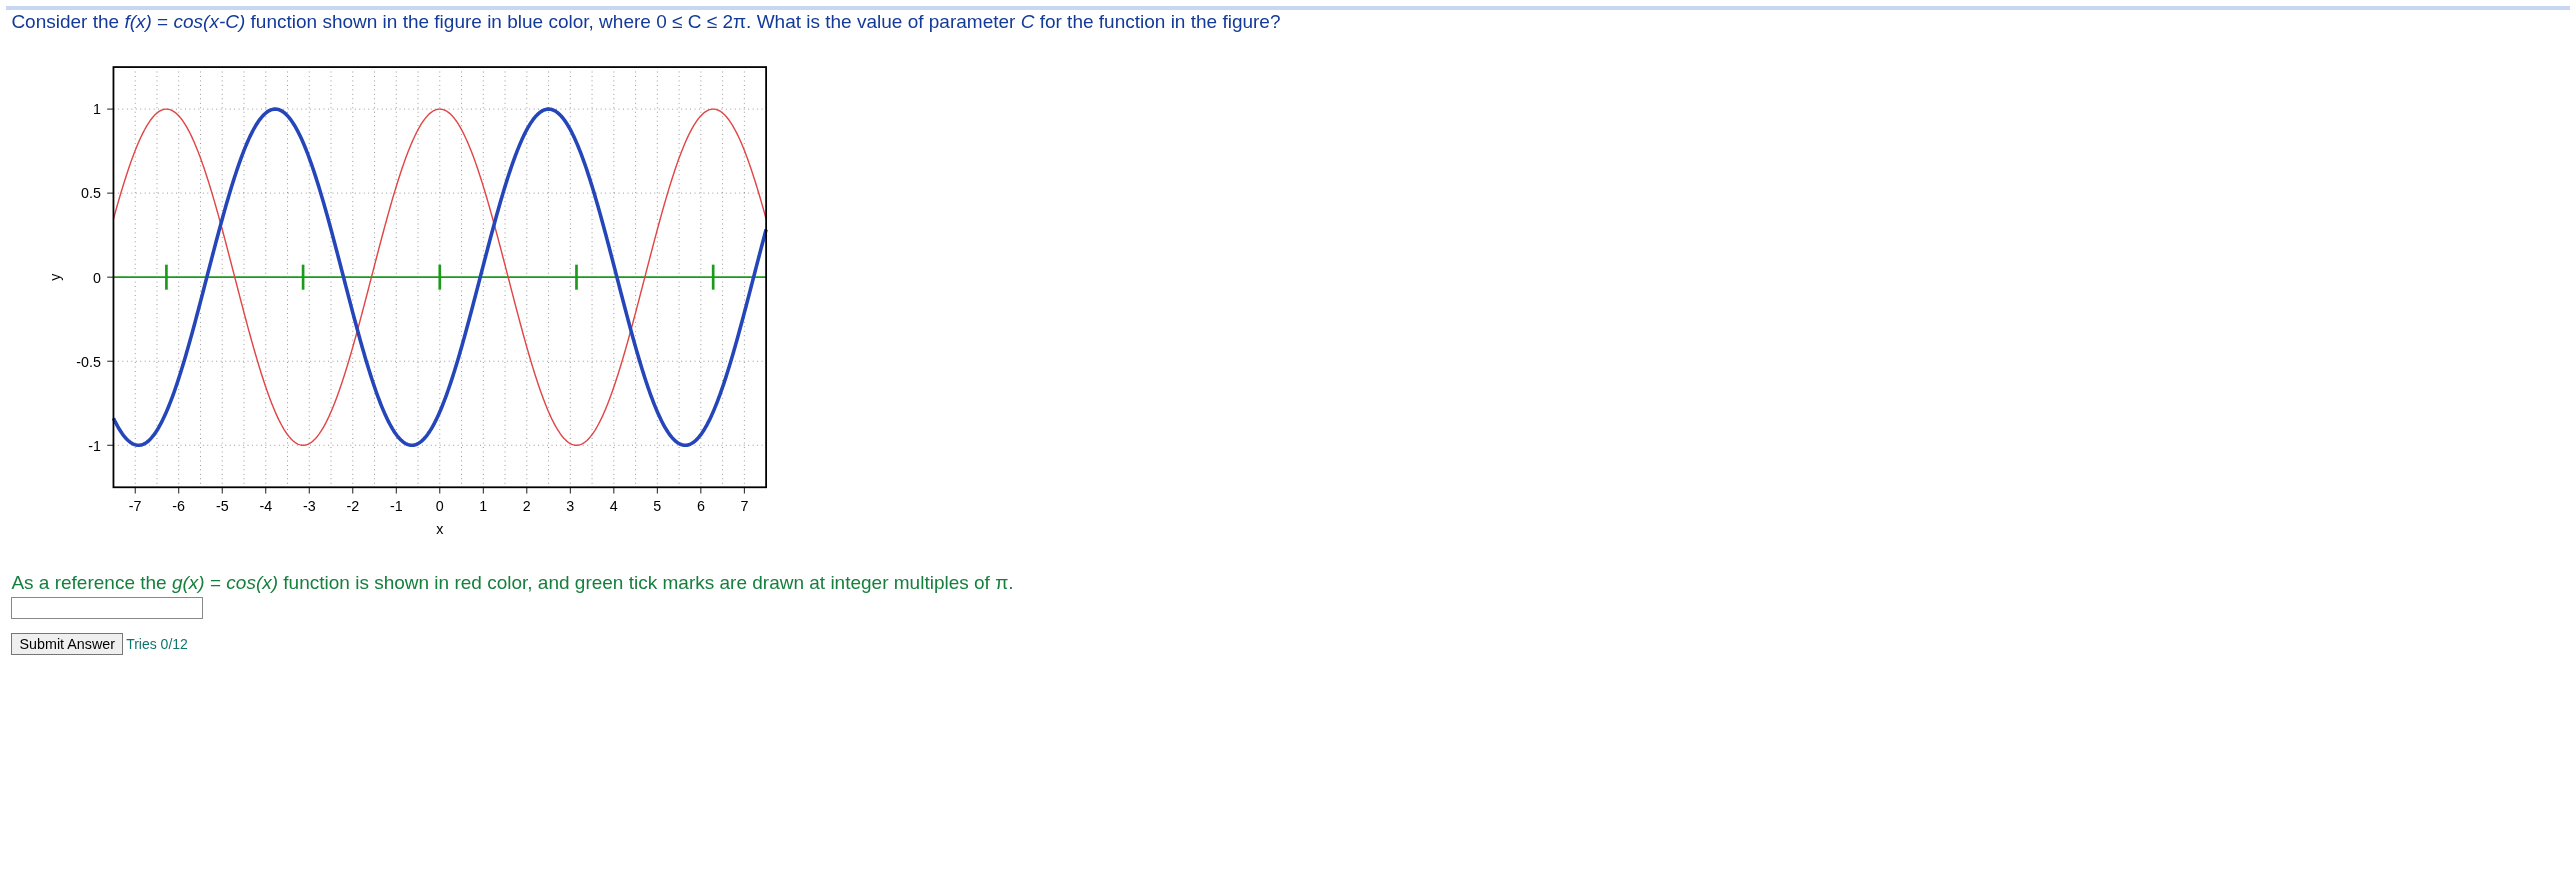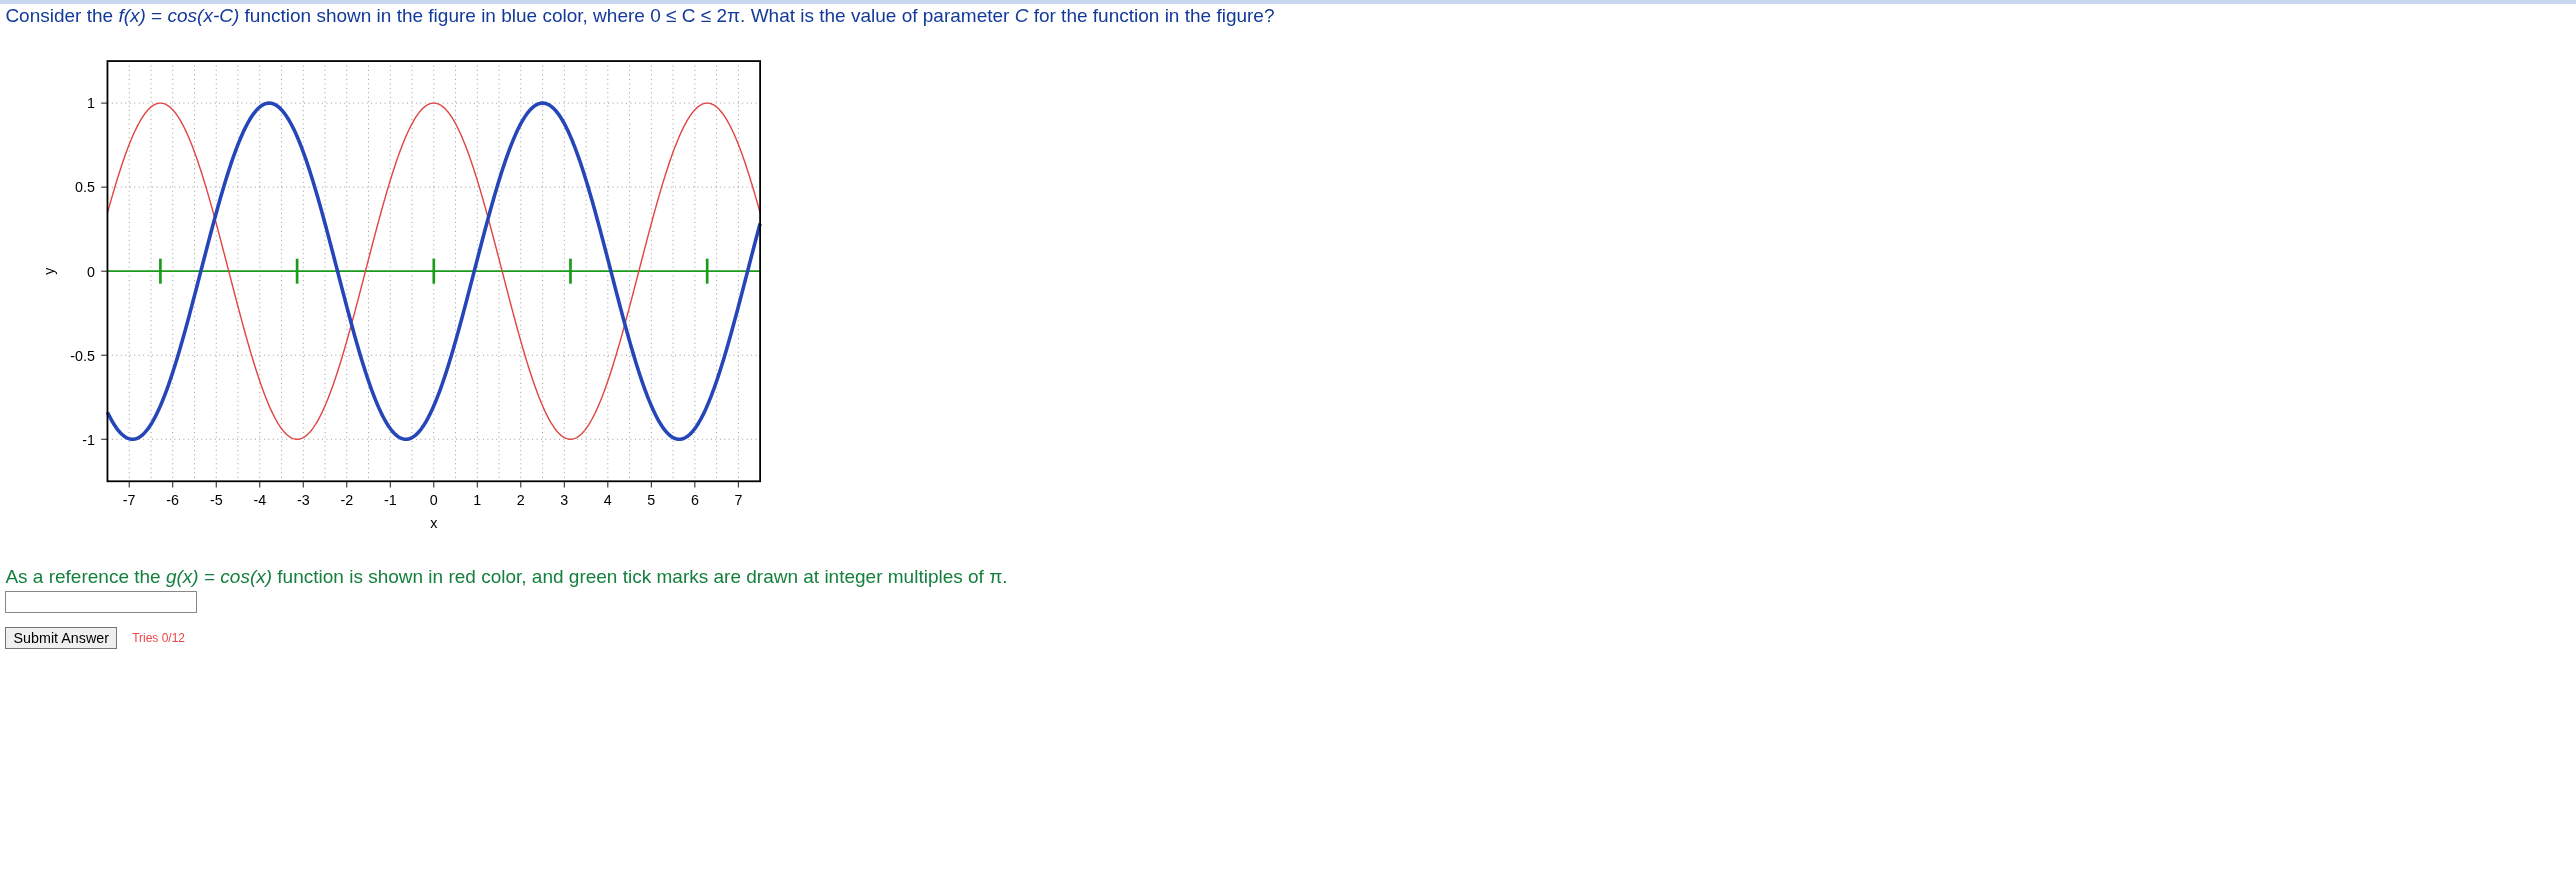--- a/index.html
+++ b/index.html
@@ -8,21 +8,21 @@
     font-family: Verdana, Geneva, sans-serif;
     font-size: 17px;
     background: #fff;
     color: #000;
   }
   .page {
     width: 2576px;
     min-height: 875px;
     position: relative;
     box-sizing: border-box;
-    padding: 0;
+    padding: 6px;
     border-radius: 12px;
   }
   .topbar {
     width: 100%;
     height: 3.6px;
     background: #c7d7ef;
   }
   .question-row {
     padding: 1.8px 5.4px 0 5.4px;
     color: #143a99;
@@ -52,33 +52,33 @@
     border: 0.9px solid #888;
     background: #fff;
     box-sizing: border-box;
     padding: 1.8px 3.6px;
   }
   .submit-row {
     margin-top: 14.3px;
     padding-left: 5.4px;
     display: flex;
     align-items: center;
-    gap: 15px;
+    gap: 3px;
   }
   .submit-btn {
     font-family: Arial, sans-serif;
     font-size: 14.3px;
     padding: 1.8px 7.2px;
     background: #efefef;
     border: 0.9px solid #767676;
     cursor: pointer;
   }
   .tries {
-    font-size: 12px;
-    color: #ef4444;
+    font-size: 14px;
+    color: #0f766e;
   }
   svg .grid line {
     stroke: #000;
     stroke-opacity: 0.5;
     stroke-dasharray: 1 4;
     stroke-width: 1;
   }
   svg .axis-border {
     fill: none;
     stroke: #000;

